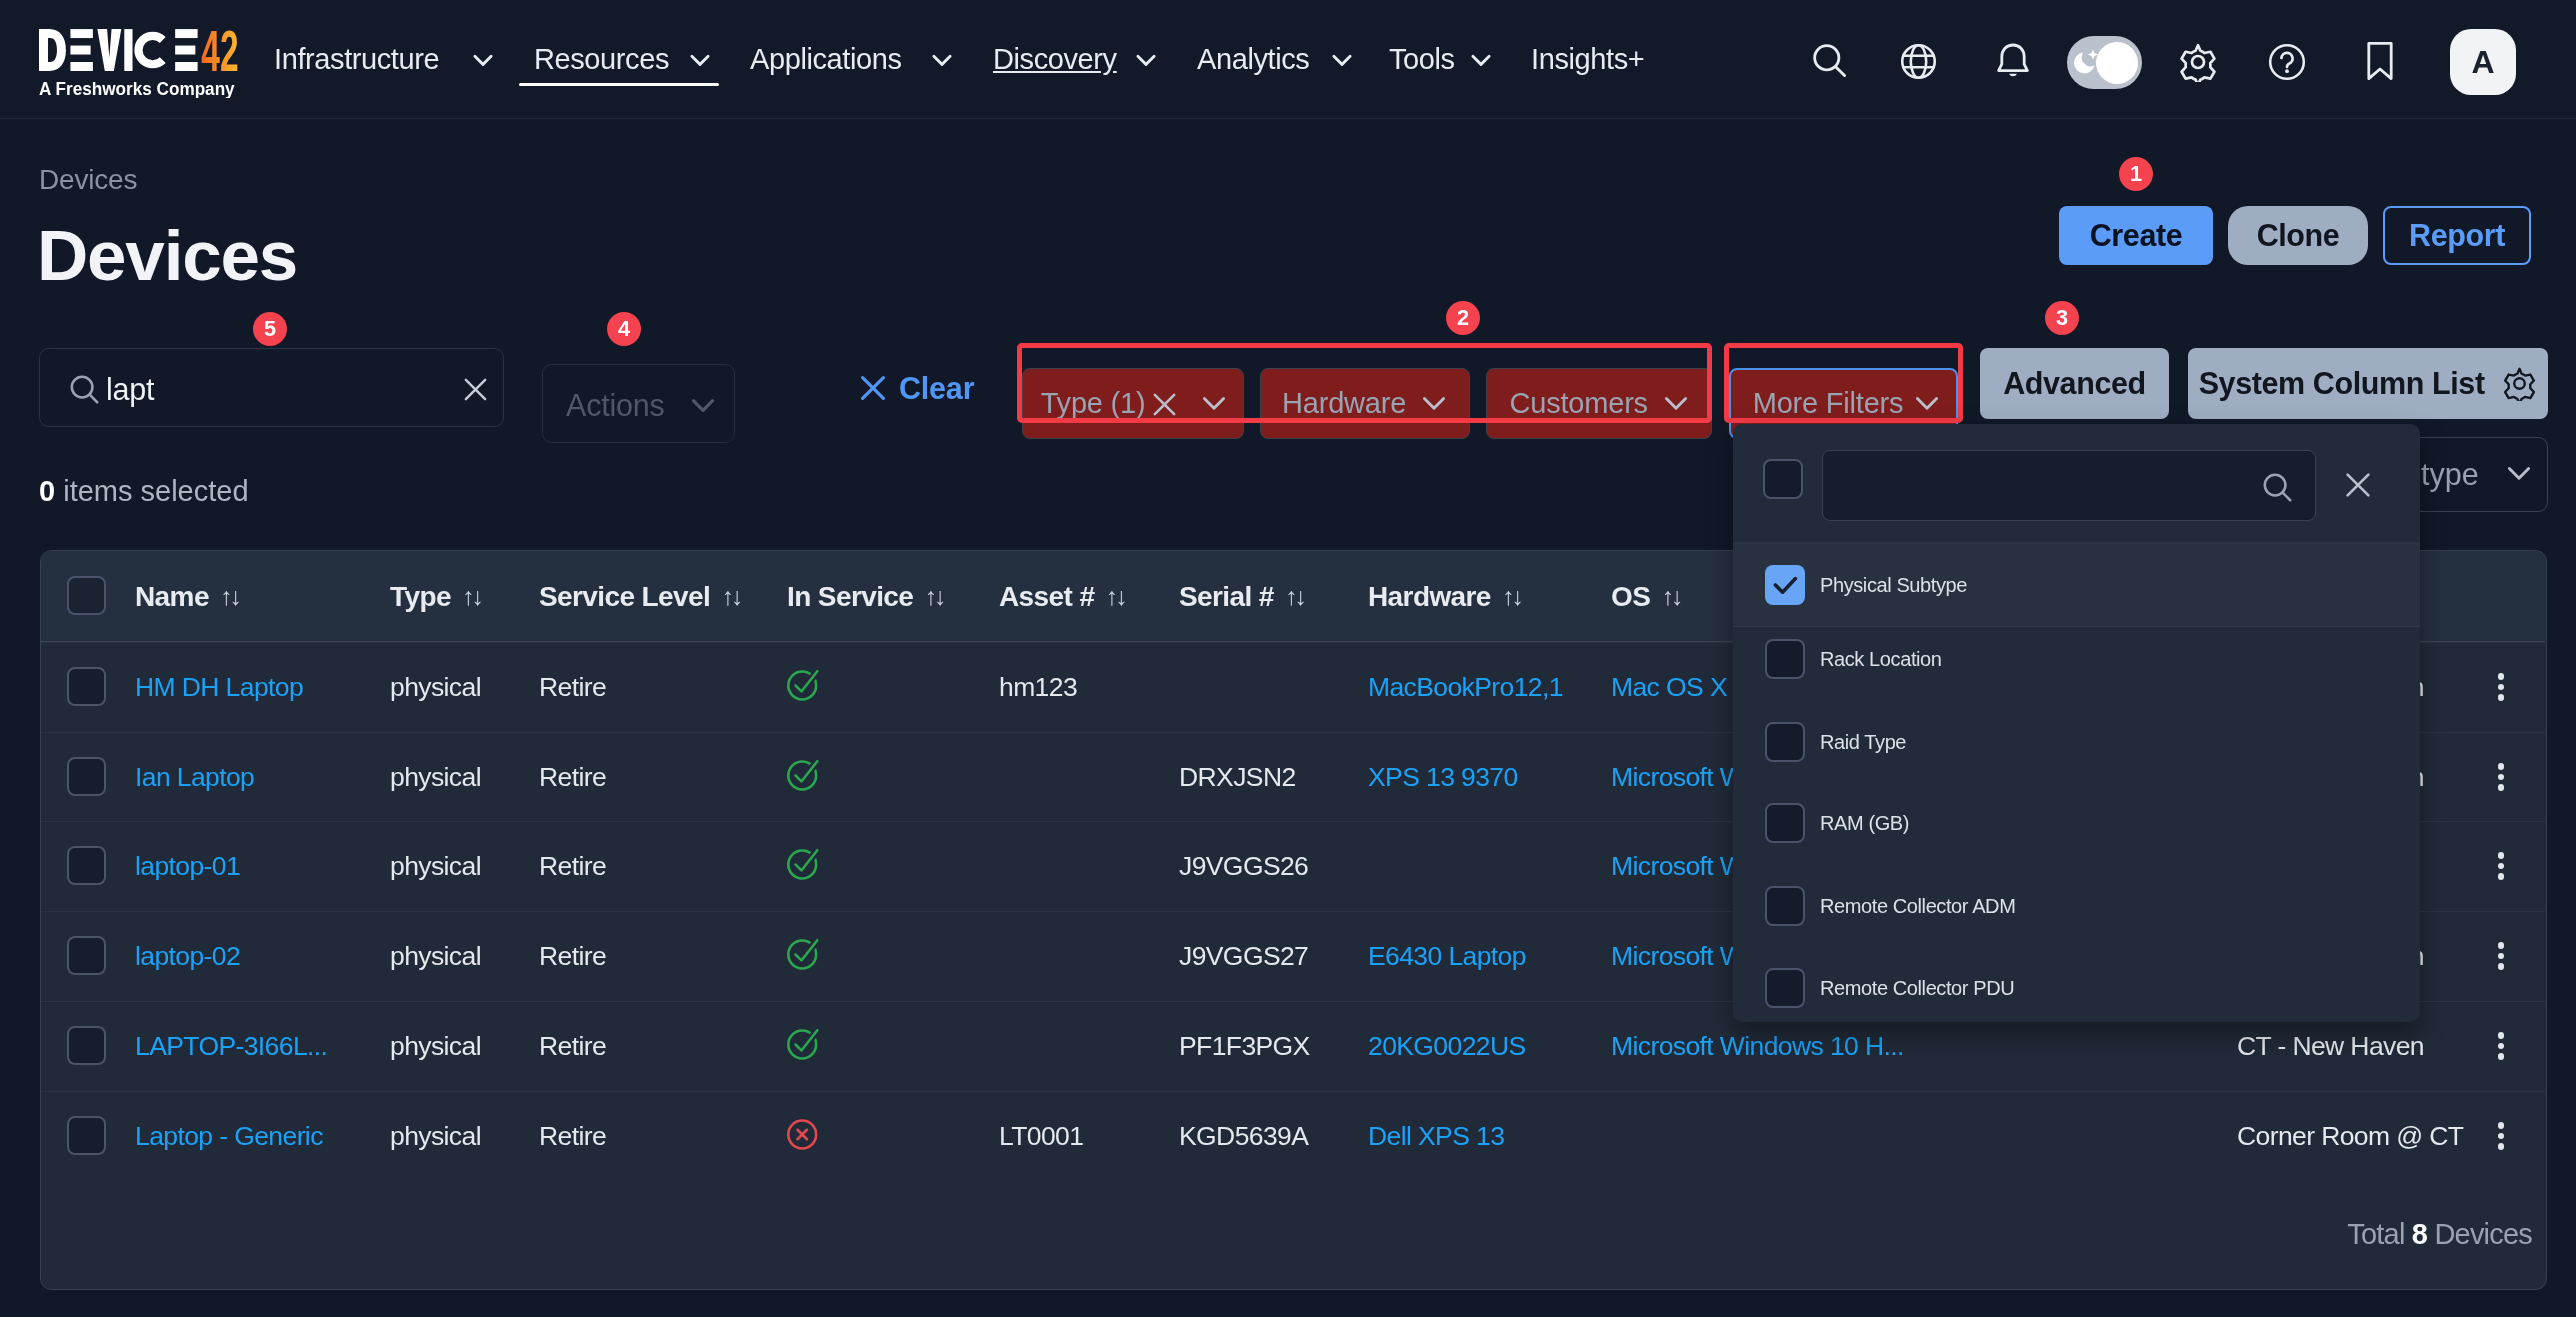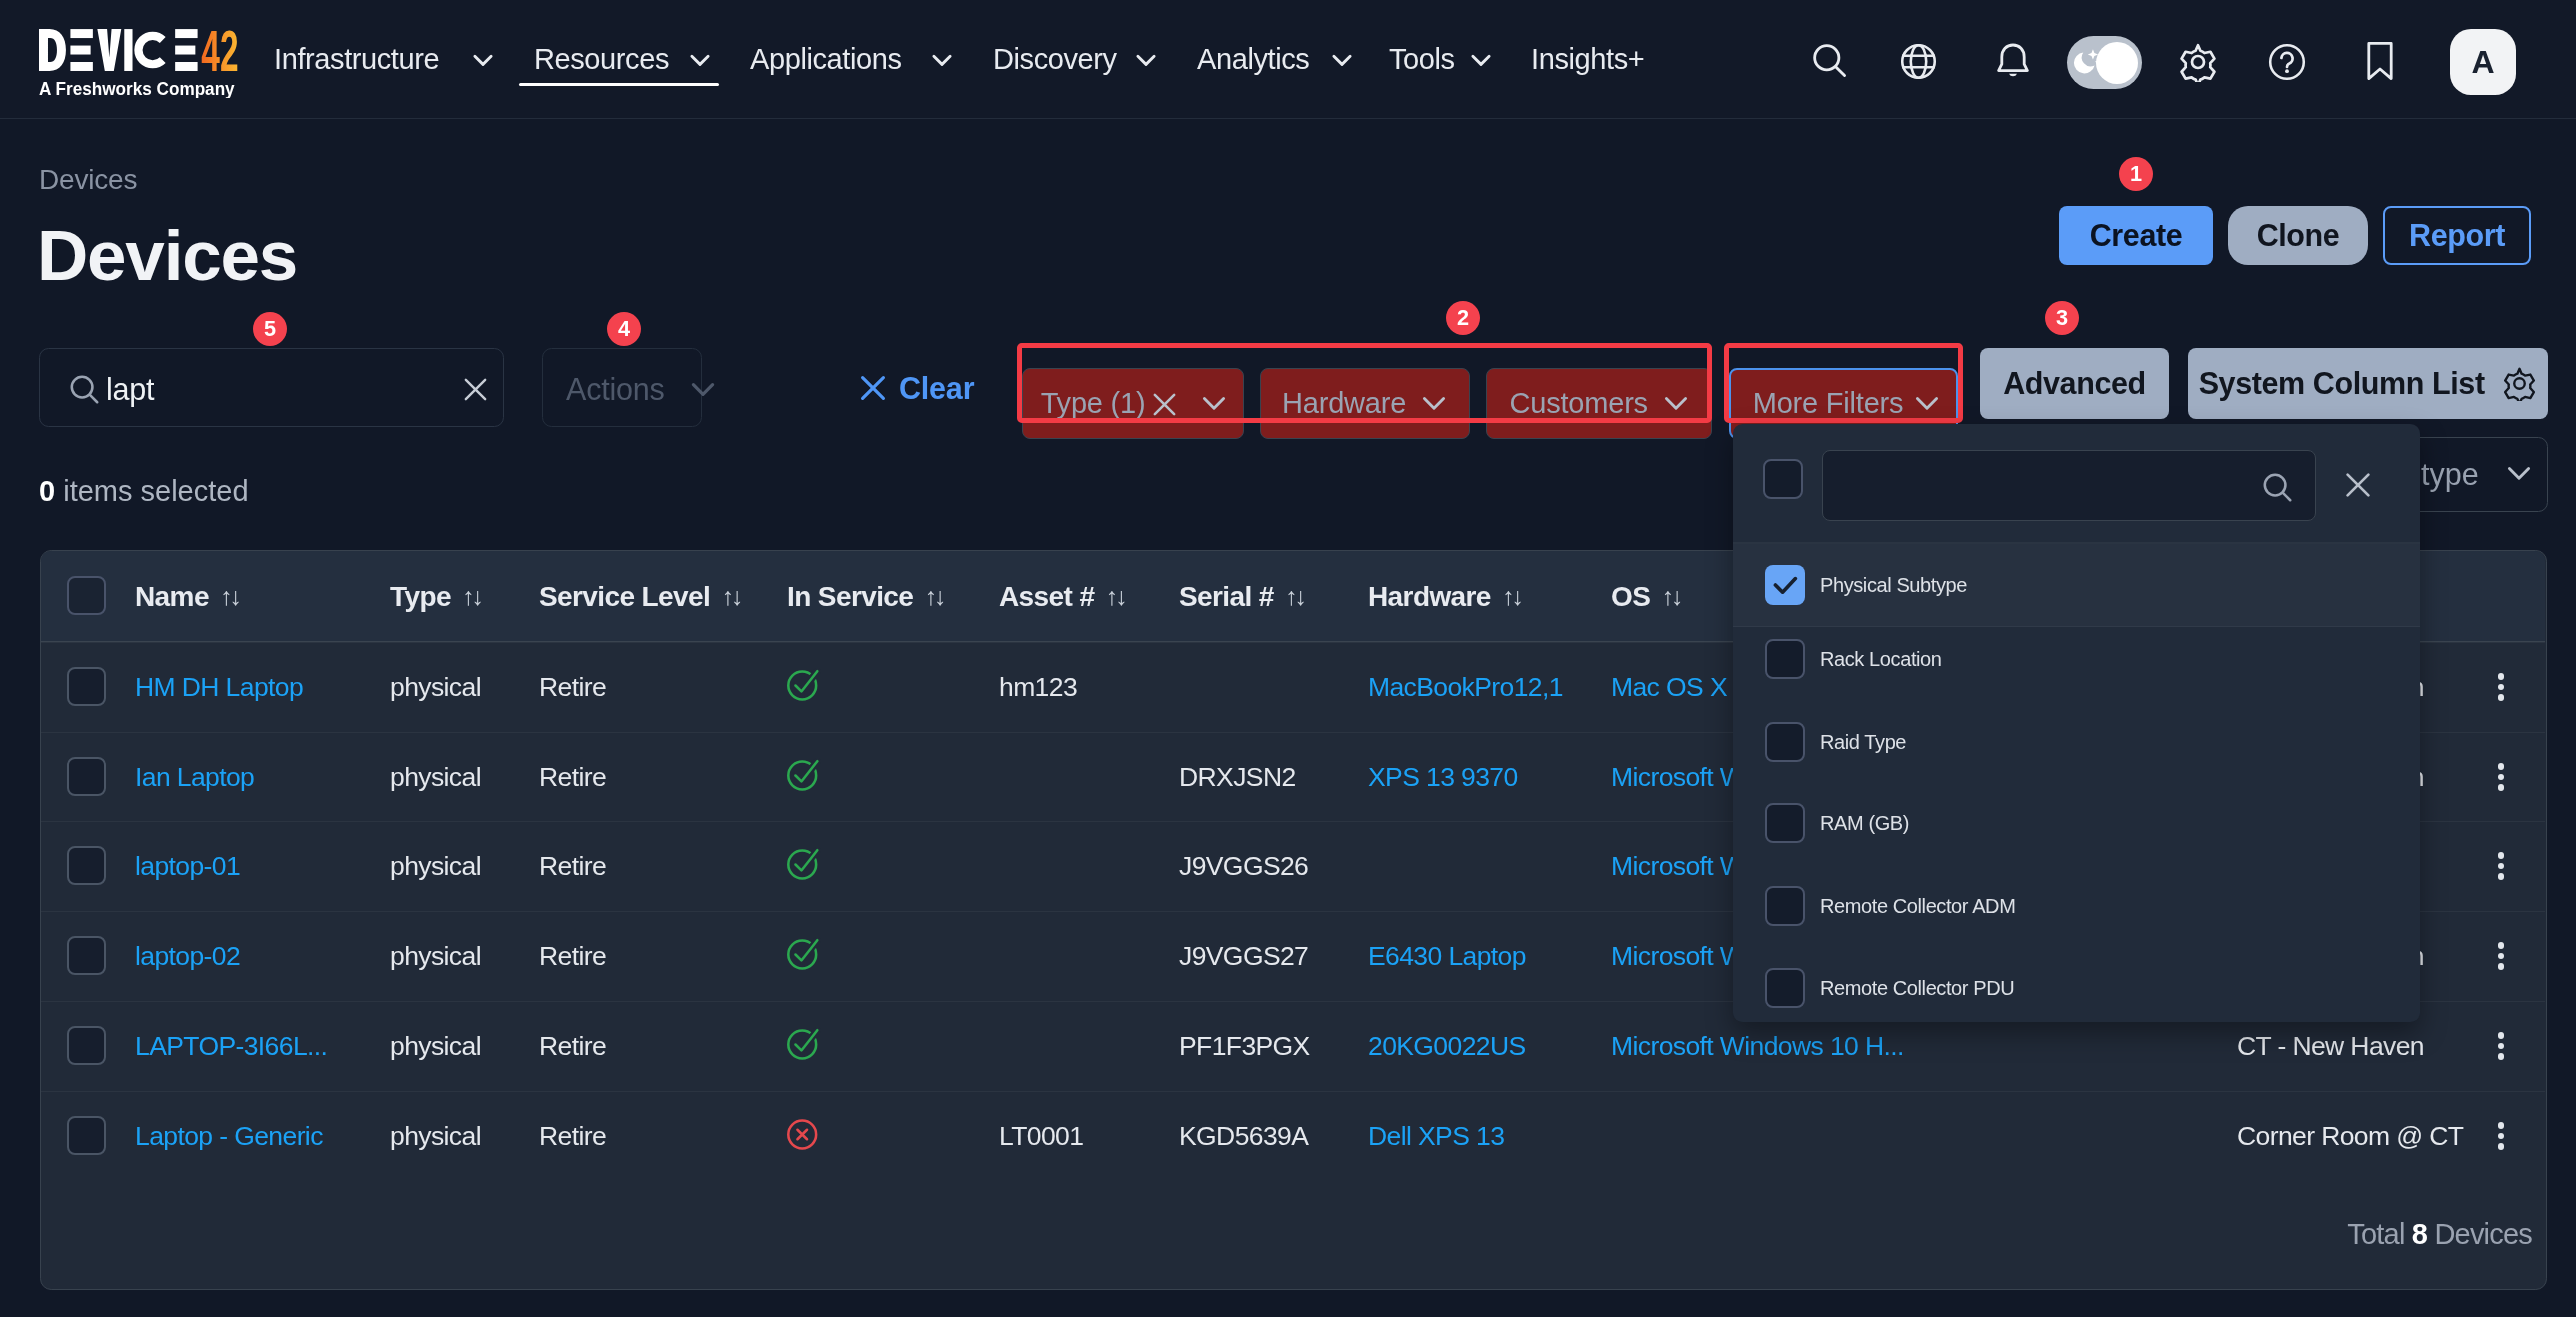--- a/index.html
+++ b/index.html
@@ -17,21 +17,21 @@
 #h1 { position:absolute; left:37px; top:215px; font-size:71px; font-weight:700; color:#F1F3F6; letter-spacing:-1.2px; }
 .btn { position:absolute; top:206px; height:59px; border-radius:8px; display:flex; align-items:center; justify-content:center; font-size:30.5px; font-weight:600; letter-spacing:-0.4px;}
 #btn-create { left:2059px; width:154px; background:#5B9CF8; color:#0B1322; }
 #btn-clone { left:2228px; width:140px; background:#9FADC2; color:#10151F;border-radius:20px; }
 #btn-report { left:2383px; width:148px; background:transparent; border:2.4px solid #5B9CF8; color:#5B9CF8; }
 .badge { position:absolute; width:34px; height:34px; border-radius:50%; background:#F4424E; color:#fff; font-size:21.7px; font-weight:700; display:flex; align-items:center; justify-content:center; }
 
 .inputbox { position:absolute; top:348px; height:79px; border:1.6px solid #2A3444; border-radius:9.6px; background:#111827; }
 #search { left:39px; width:465px; }
 #search .txt { position:absolute; left:66px; top:22.5px; font-size:30.5px; color:#EFF2F5; letter-spacing:-0.2px;}
-#actions { left:542px; width:160px; border-color:#242E3D; }
+#actions { left:542px; width:193px; border-color:#242E3D;margin-top:16px; }
 #actions .txt { position:absolute; left:23px; top:22.5px; font-size:30.5px; color:#4E586A; letter-spacing:-0.2px;}
 #clear-txt { position:absolute; left:899px; top:371px; font-size:30.5px; font-weight:600; color:#4F96F6; letter-spacing:-0.2px;}
 .chip { position:absolute; top:368px; height:71px; border:1.6px solid #39434F; border-radius:8px; background:#7f1d1d; }
 .chip .lbl { position:absolute; top:17.7px; font-size:29px; color:#9AA3B2; letter-spacing:-0.2px; }
 #chip-more { border:2.4px solid #4C92EC; }
 .redrect { position:absolute; top:343px; height:80px; border:5.6px solid #F43B45; border-radius:4.8px; }
 #redA { left:1017px; width:695px; }
 #redB { left:1724px; width:239px; }
 .graybtn { position:absolute; top:348px; height:71px; background:#9FADC2; border-radius:8px; display:flex; align-items:center; justify-content:center; color:#11161F; font-size:30.5px; font-weight:600; letter-spacing:-0.4px;}
 #btn-adv { left:1980px; width:189px; }
@@ -102,21 +102,21 @@
     </svg>
   <div class="navitem" style="left:534px;">Resources</div>
   <svg class="navic" style="left:687px;" width="26" height="39" viewBox="0 0 32 48">
       <path class="chev" d="M6 20 l10 10 l10 -10"></path>
     </svg>
   <div id="res-underline"></div>
   <div class="navitem" style="left:750px;">Applications</div>
   <svg class="navic" style="left:929px;" width="26" height="39" viewBox="0 0 32 48">
       <path class="chev" d="M6 20 l10 10 l10 -10"></path>
     </svg>
-  <div class="navitem" style="left:993px;">Discovery</div>
+  <div class="navitem" style="left:993px;text-decoration:underline;">Discovery</div>
   <svg class="navic" style="left:1133px;" width="26" height="39" viewBox="0 0 32 48">
       <path class="chev" d="M6 20 l10 10 l10 -10"></path>
     </svg>
   <div class="navitem" style="left:1197px;">Analytics</div>
   <svg class="navic" style="left:1329px;" width="26" height="39" viewBox="0 0 32 48">
       <path class="chev" d="M6 20 l10 10 l10 -10"></path>
     </svg>
   <div class="navitem" style="left:1389px;">Tools</div>
   <svg class="navic" style="left:1468px;" width="26" height="39" viewBox="0 0 32 48">
       <path class="chev" d="M6 20 l10 10 l10 -10"></path>

